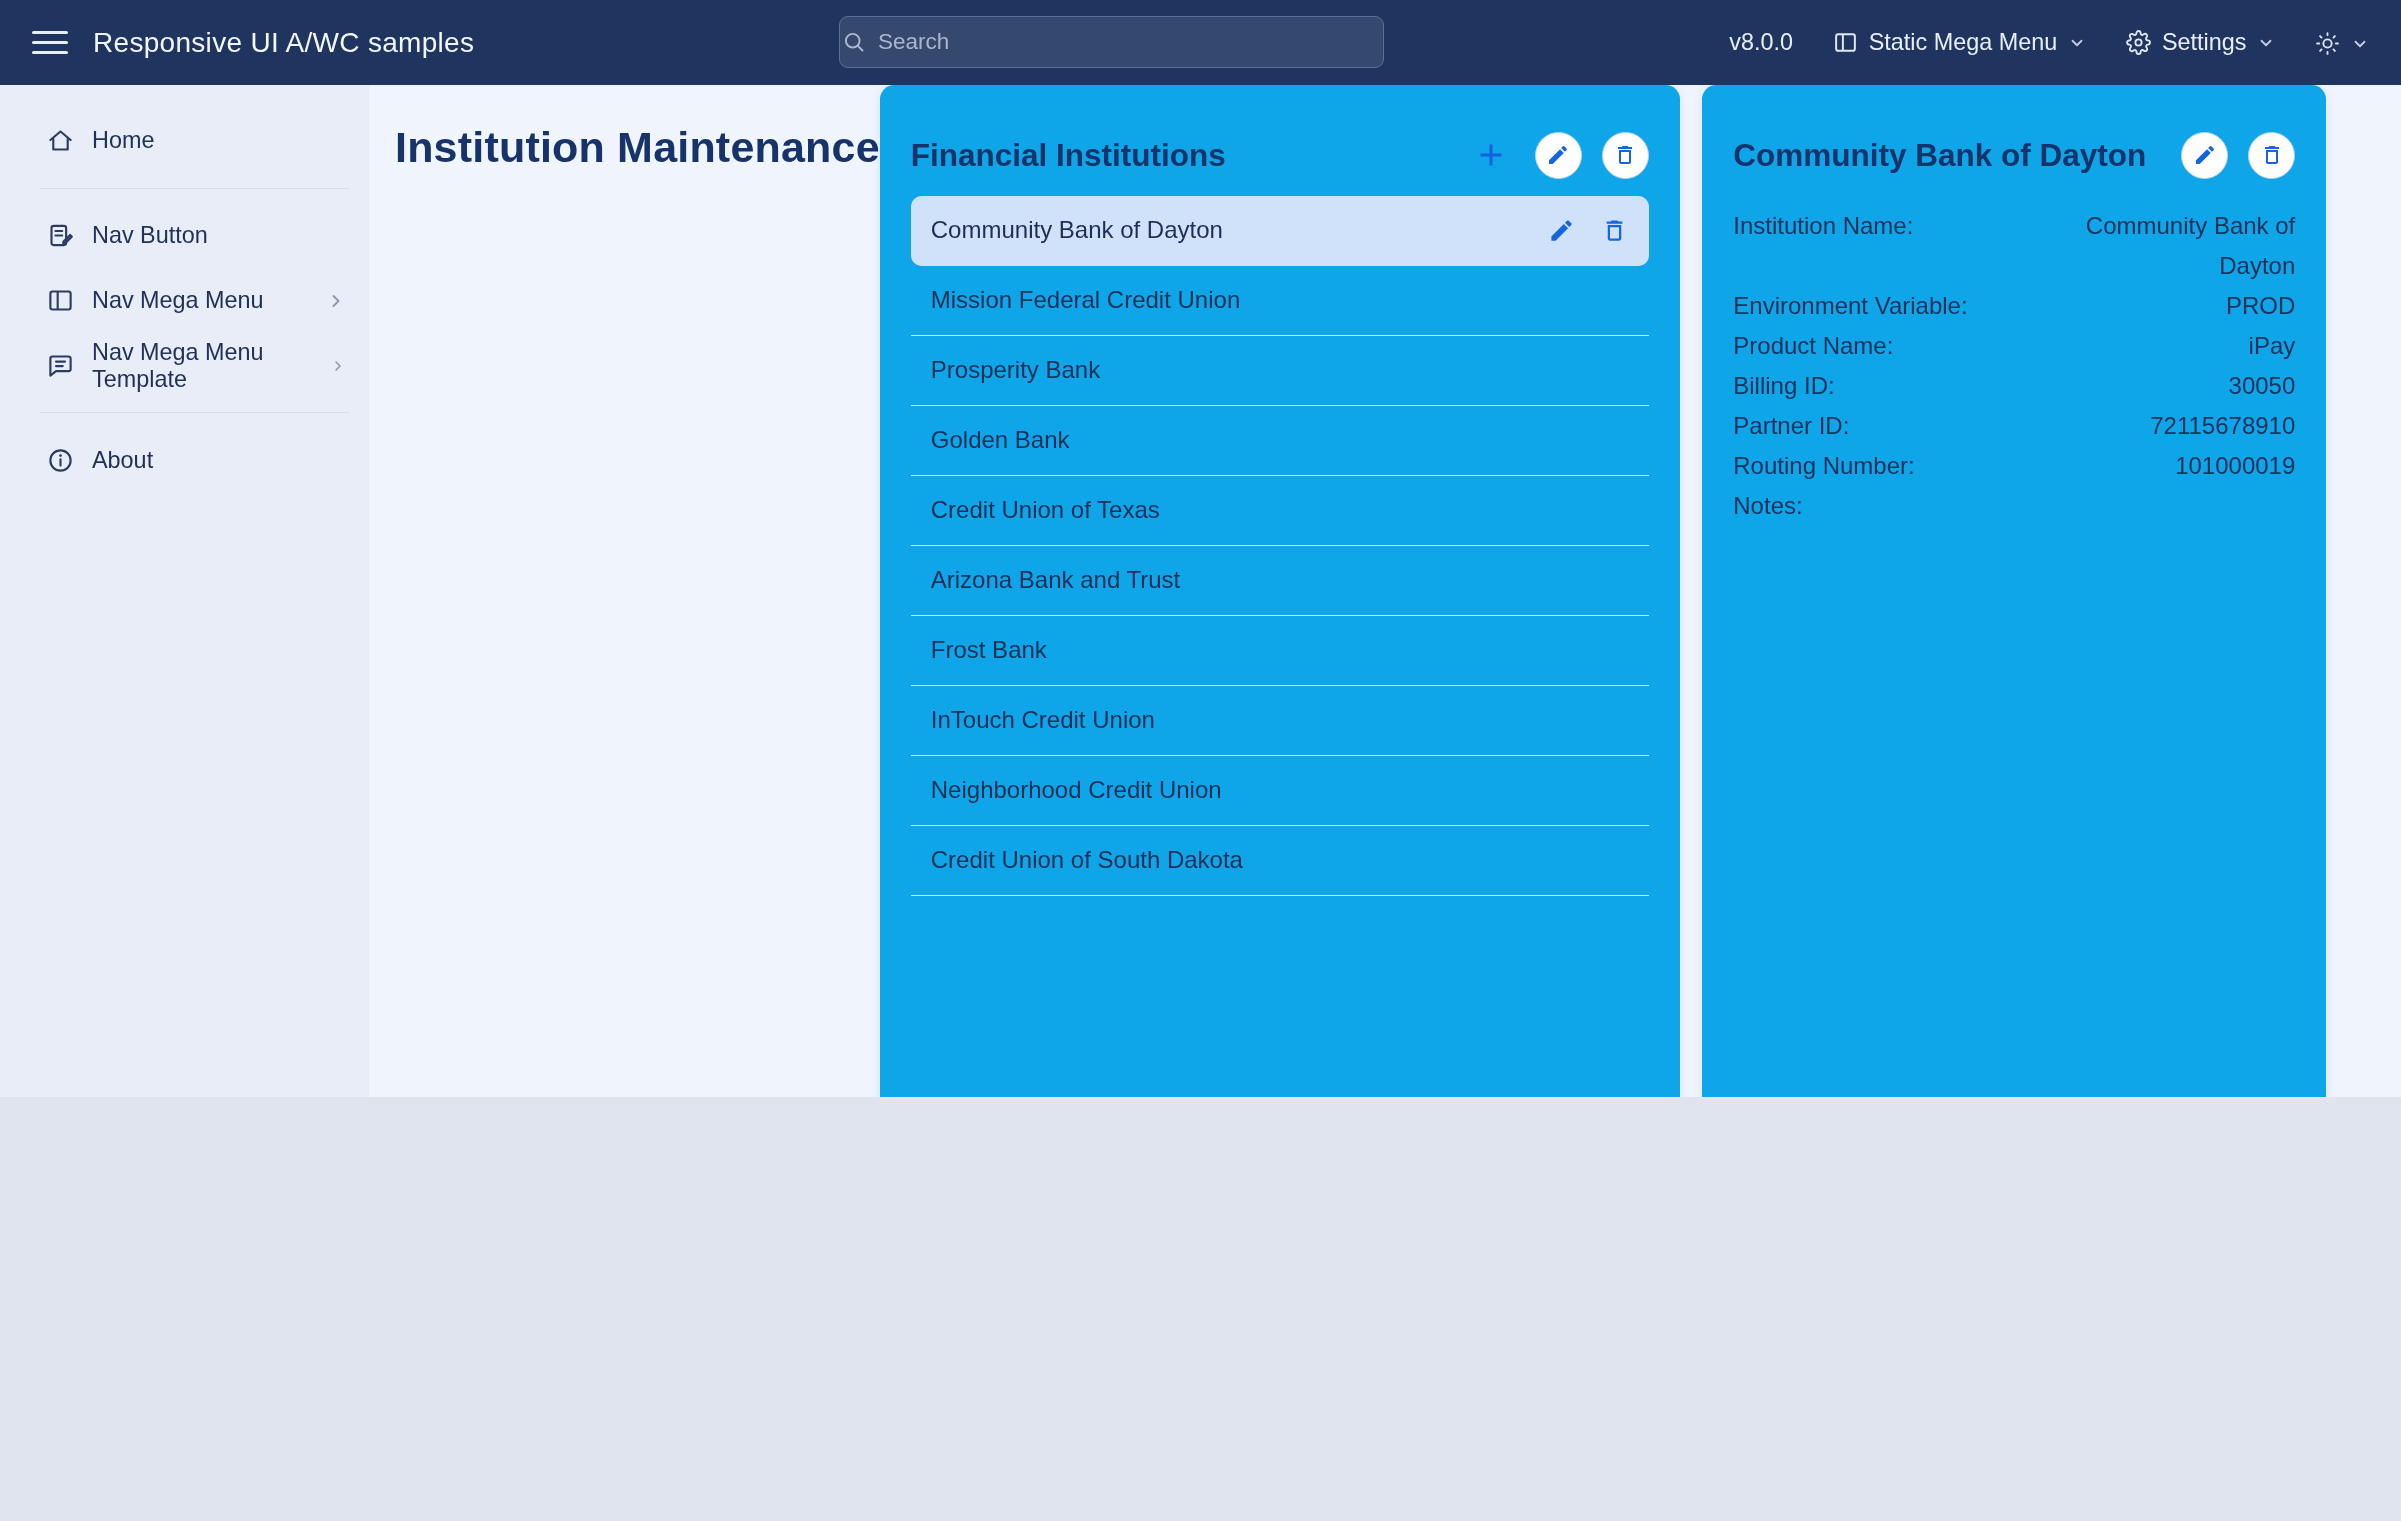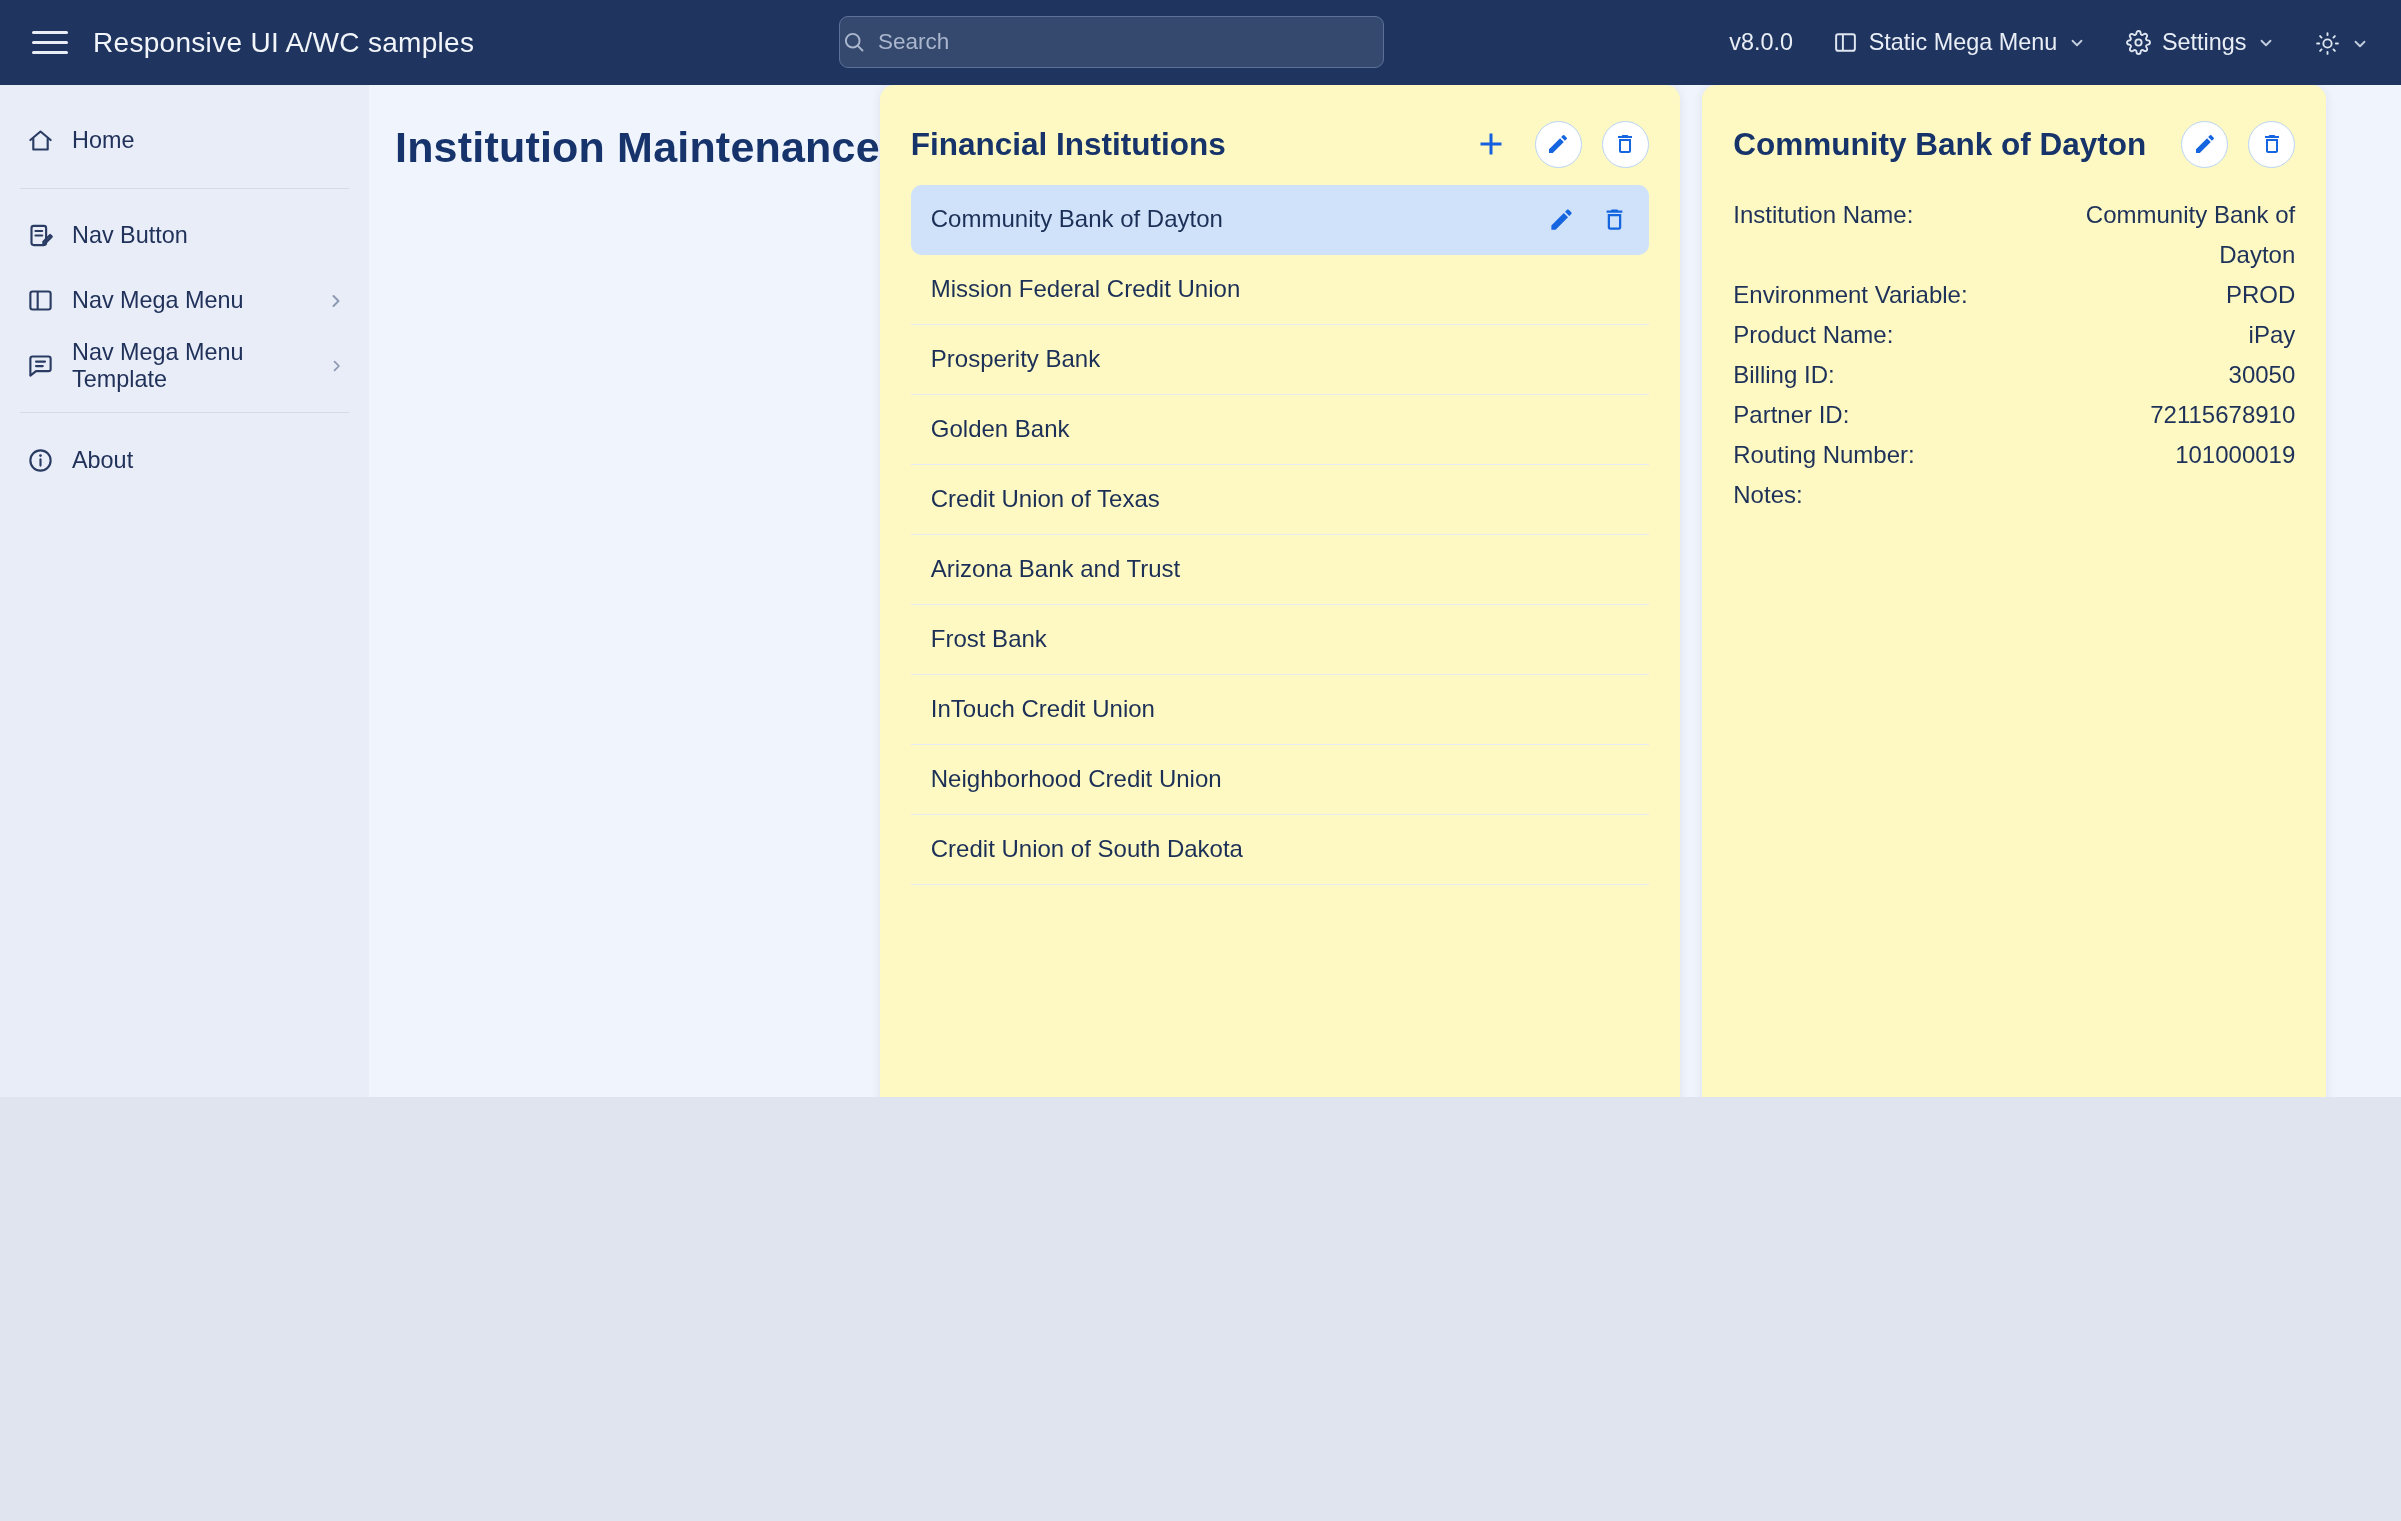--- a/index.html
+++ b/index.html
@@ -17,33 +17,33 @@
   .searchbox input { flex:1; background:transparent; border:none; outline:none; color:#eef2f8; font-size:22.5px; font-family:inherit; }
   .searchbox input::placeholder { color:#a9b6cc; }
   .topbar-right { margin-left:auto; display:flex; align-items:flex-end; gap:40px; font-size:23.4px; color:#e9eef6; }
   .tb-item { display:flex; align-items:center; gap:10.8px; cursor:pointer; white-space:nowrap; }
   .tb-item svg.glyph { width:25px; height:25px; color:#dfe6f1; }
   .tb-item svg.caret { width:18px; height:18px; color:#c4cedf; }
   .version { cursor:default; }
 
   
   .shell { flex:1; display:flex; min-height:0; }
-  .sidebar { width:369px; flex:0 0 369px; background:#e9edf8; padding-top:23.4px; }
+  .sidebar { width:369px; flex:0 0 369px; background:#e9edf8; padding-top:23.4px;padding-left:20px; }
   .side-item { height:65px; display:flex; align-items:center; gap:18px; padding:0 23.4px 0 27px; font-size:23.4px; color:#21325a; cursor:pointer; }
   .side-item svg.glyph { width:27px; height:27px; color:#2a3c63; flex:0 0 auto; }
   .side-item .chev { margin-left:auto; width:20px; height:20px; color:#8d99b0; }
   .side-item.active { color:#1256d6; font-weight:700; }
   .side-item.active svg.glyph { color:#1256d6; }
   .side-divider { height:0.9px; background:#d5dbe8; margin:14.4px 20px; }
 
   .main { flex:1; min-width:0; padding:0 22.5px 0 26px; display:flex; flex-direction:row; }
   .page-title { margin-top:38px; margin-bottom:29px; font-size:43px; font-weight:700; color:#16336b; letter-spacing:0.2px; }
 
   .panels { display:flex; gap:22.5px; height:1305px; }
-  .card { background:#fef9c3; border-radius:14.4px; box-shadow:0 1.8px 10.8px rgba(25,45,90,.09); padding:31px 31px; }
+  .card { background:#0ea5e9; border-radius:14.4px; box-shadow:0 1.8px 10.8px rgba(25,45,90,.09); padding:42px 31px; }
   .card.left { width:800px; flex:0 0 800px; }
   .card.right { flex:1; }
 
   .card-head { display:flex; align-items:center; min-height:56px; }
   .card-title { font-size:31.5px; font-weight:700; color:#17346a; }
   .card-actions { margin-left:auto; display:flex; align-items:center; gap:20px; }
   .icon-btn { width:47px; height:47px; border-radius:50%; border:1.8px solid #b9d4f4; background:#fff; display:flex; align-items:center; justify-content:center; color:#1565e0; cursor:pointer; }
   .icon-btn svg { width:24px; height:24px; }
   .plus-btn { width:47px; height:47px; border:none; background:transparent; display:flex; align-items:center; justify-content:center; color:#1460de; cursor:pointer; }
   .plus-btn svg { width:36px; height:36px; }

